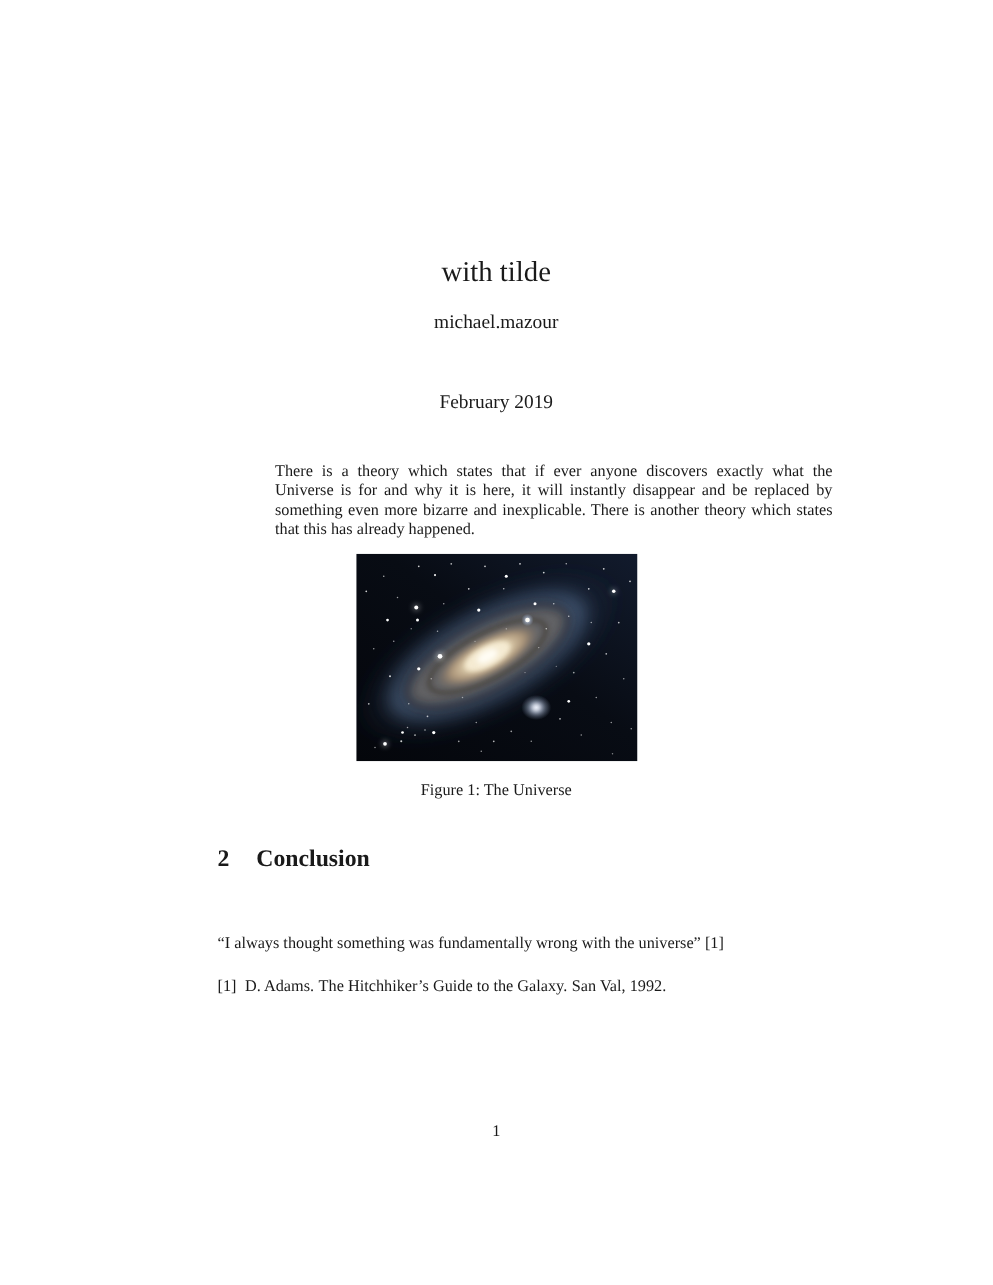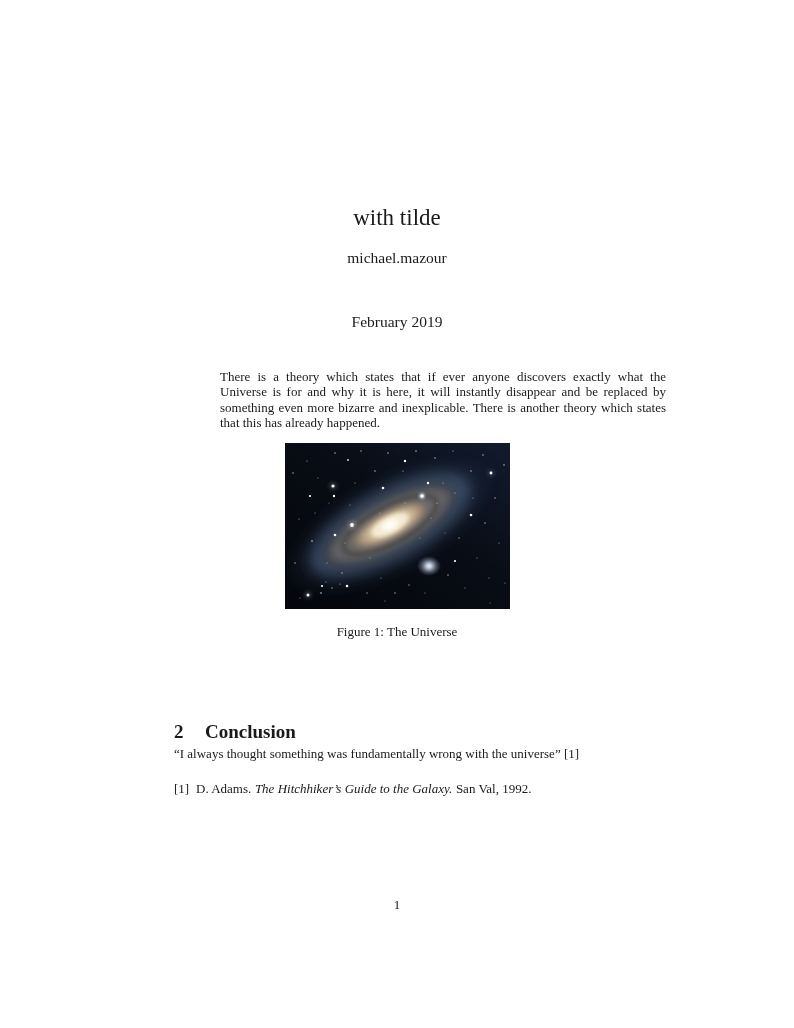--- a/index.html
+++ b/index.html
@@ -50,21 +50,21 @@
     width: 446px;
     font-size: 19px;
     font-weight: 700;
     line-height: 1.15;
   }
   .sec-heading .sec-num {
     display: inline-block;
     width: 31px;
   }
   .sec1 { top: 333px; }
-  .sec2 { top: 677px; margin-top: 44px; }
+  .sec2 { top: 677px; }
   .refs-heading { top: 747px; }
   .body-par {
     position: absolute;
     left: 174px;
     width: 446px;
     font-size: 13px;
     line-height: 15.3px;
     text-align: justify;
   }
   .par-intro { top: 369px; margin-left: 46px; }
@@ -91,21 +91,20 @@
     left: 174px;
     width: 446px;
     font-size: 13px;
     line-height: 15.3px;
     display: flex;
   }
   .ref-label {
     flex: 0 0 22px;
   }
   .ref-text .it {
-    font-style: italic;
   }
   .ref-text span { margin-right: 0.28em; text-align: center; }
   .page-number {
     position: absolute;
     top: 897px;
     left: 0;
     width: 794px;
     text-align: center;
     font-size: 13px;
   }

